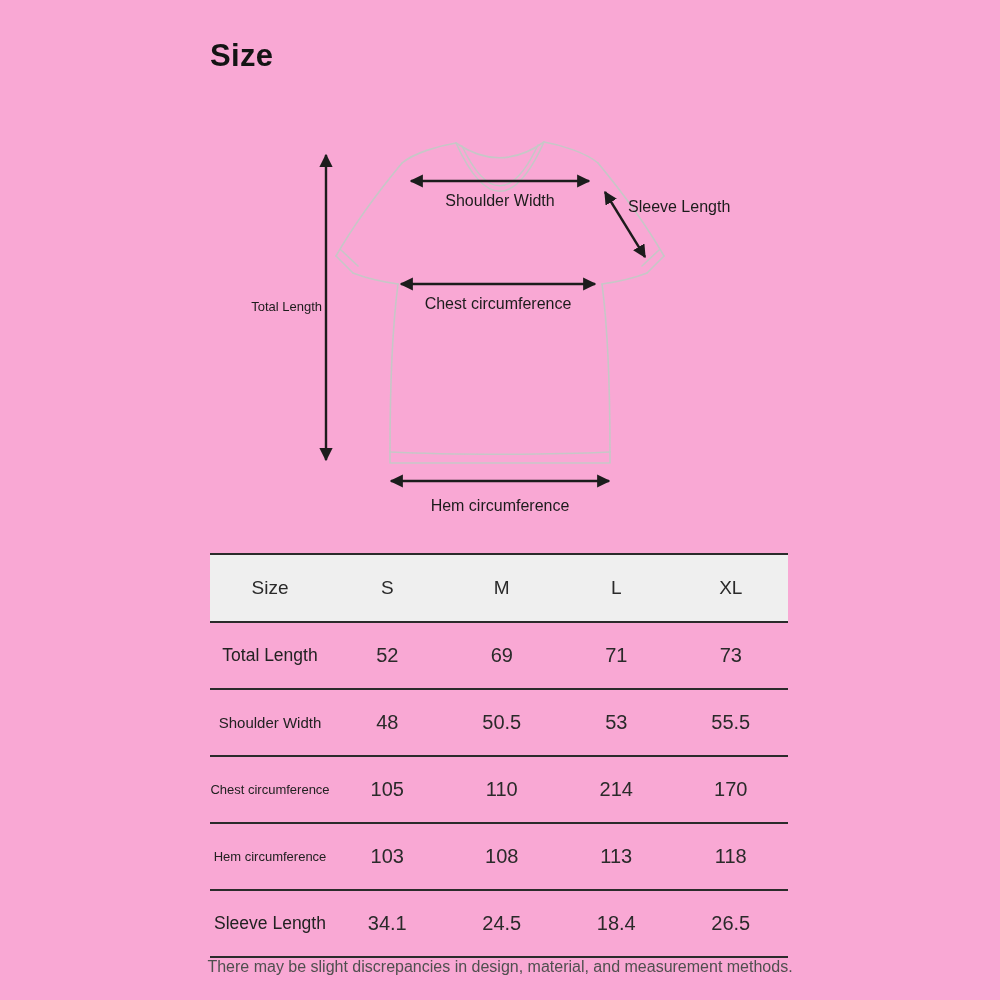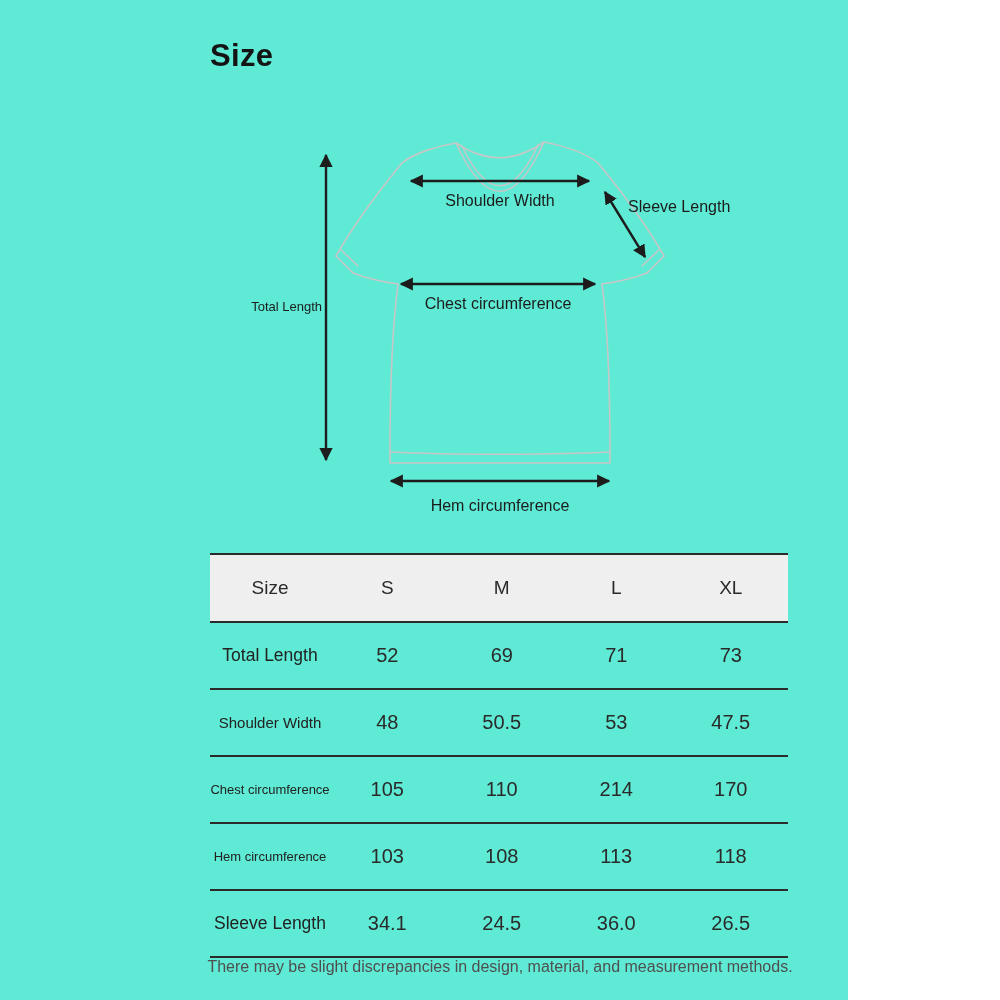--- a/index.html
+++ b/index.html
@@ -1,18 +1,18 @@
 <!DOCTYPE html>
 <html><head>
 <meta charset="utf-8">
 <style>
   html,body { margin:0; padding:0; background:#ffffff; }
   .page {
-    position:relative; width:848px; height:1000px;
-    background:#5eead4; overflow:hidden;
+    position:relative; width:1000px; height:1000px;
+    background:#f9a8d4; overflow:hidden;
     font-family:"Liberation Sans", sans-serif;
     color:#1f1f1f;
   }
   .title {
     position:absolute; left:210px; top:38px; margin:0;
     font-size:31px; font-weight:700; color:#141414; letter-spacing:0.3px;
   }
   .diagram { position:absolute; left:0; top:0; width:1000px; height:545px; }
   .diagram .shirt { fill:none; stroke:#c7c7c7; stroke-width:1.6; stroke-linejoin:round; stroke-linecap:round; }
   .diagram .arrow { stroke:#1c1c1c; stroke-width:2.4; }
@@ -110,21 +110,21 @@
       <div class="cell val">69</div>
       <div class="cell val">71</div>
       <div class="cell val">73</div>
     </div>
 
     <div class="t-row">
       <div class="cell lbl fs15">Shoulder Width</div>
       <div class="cell val">48</div>
       <div class="cell val">50.5</div>
       <div class="cell val">53</div>
-      <div class="cell val">47.5</div>
+      <div class="cell val">55.5</div>
     </div>
 
     <div class="t-row">
       <div class="cell lbl fs13">Chest circumference</div>
       <div class="cell val">105</div>
       <div class="cell val">110</div>
       <div class="cell val">214</div>
       <div class="cell val">170</div>
     </div>
 
@@ -133,21 +133,21 @@
       <div class="cell val">103</div>
       <div class="cell val">108</div>
       <div class="cell val">113</div>
       <div class="cell val">118</div>
     </div>
 
     <div class="t-row">
       <div class="cell lbl fs17">Sleeve Length</div>
       <div class="cell val">34.1</div>
       <div class="cell val">24.5</div>
-      <div class="cell val">36.0</div>
+      <div class="cell val">18.4</div>
       <div class="cell val">26.5</div>
     </div>
 
   </div>
 
   <div class="note">There may be slight discrepancies in design, material, and measurement methods.</div>
 
 </div>
 
 </body></html>

